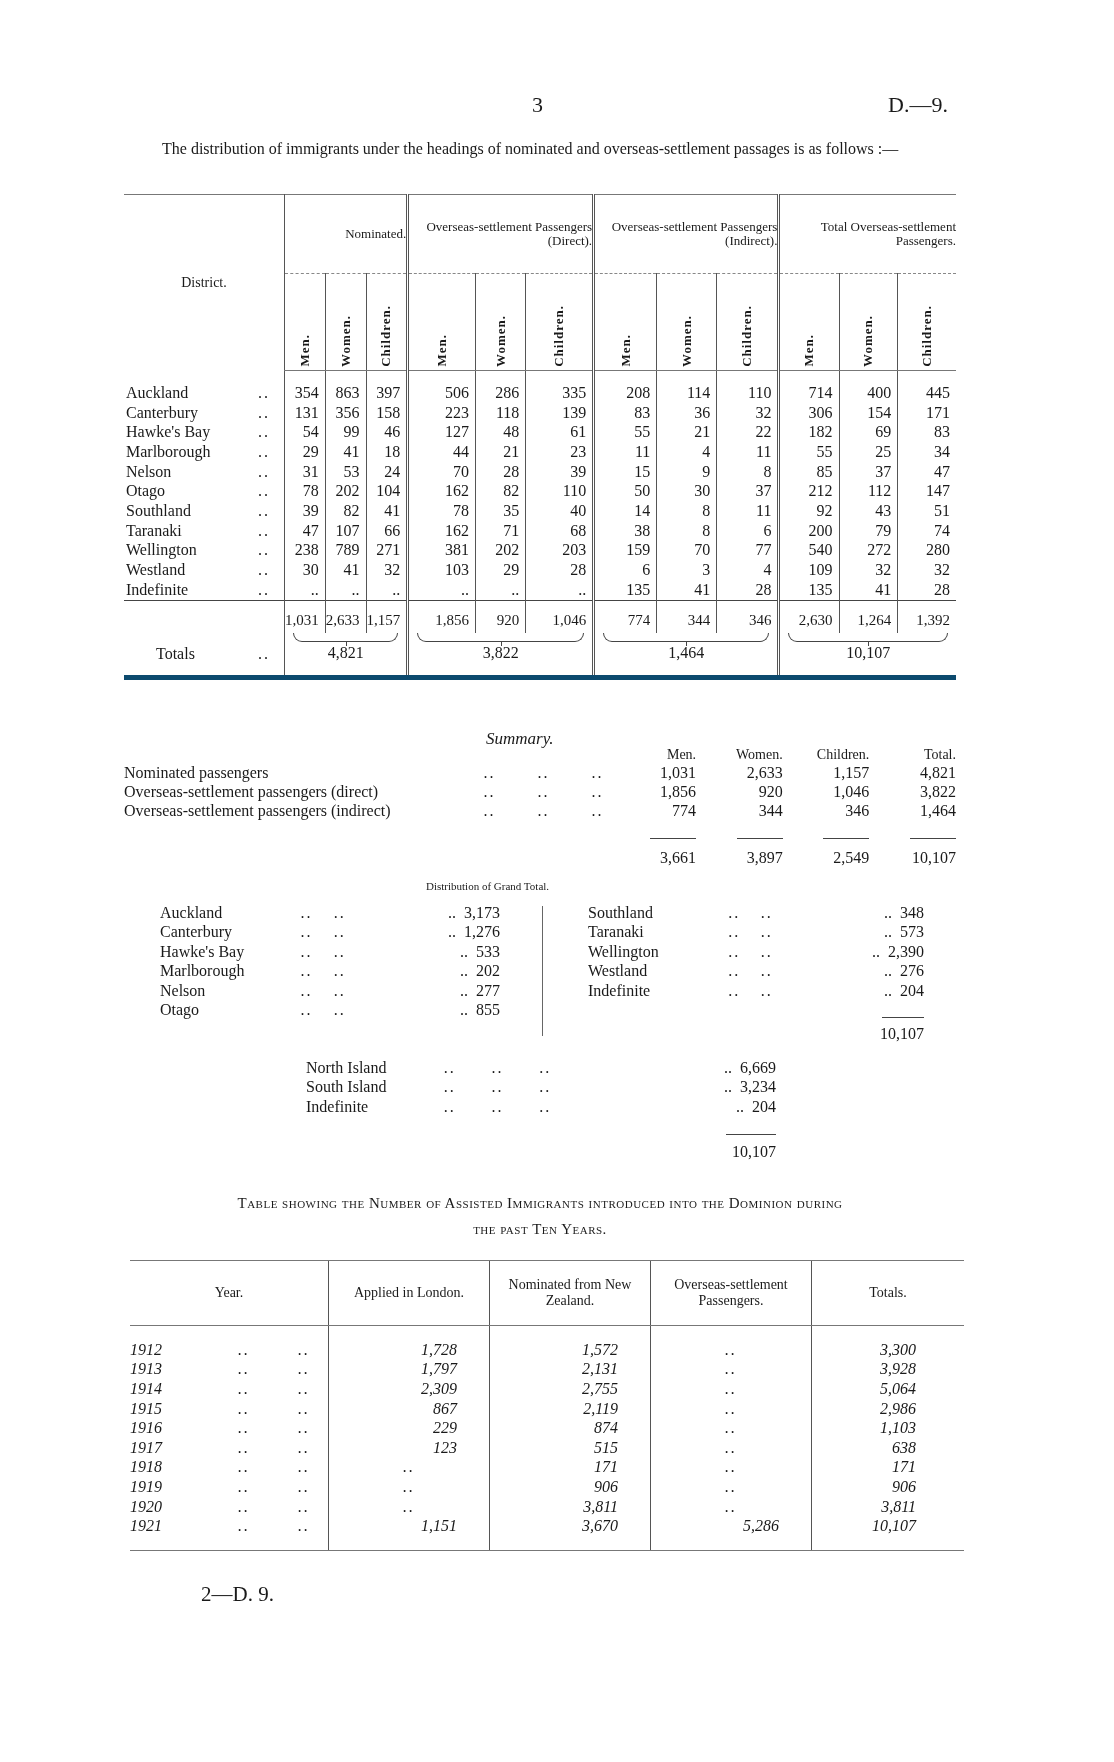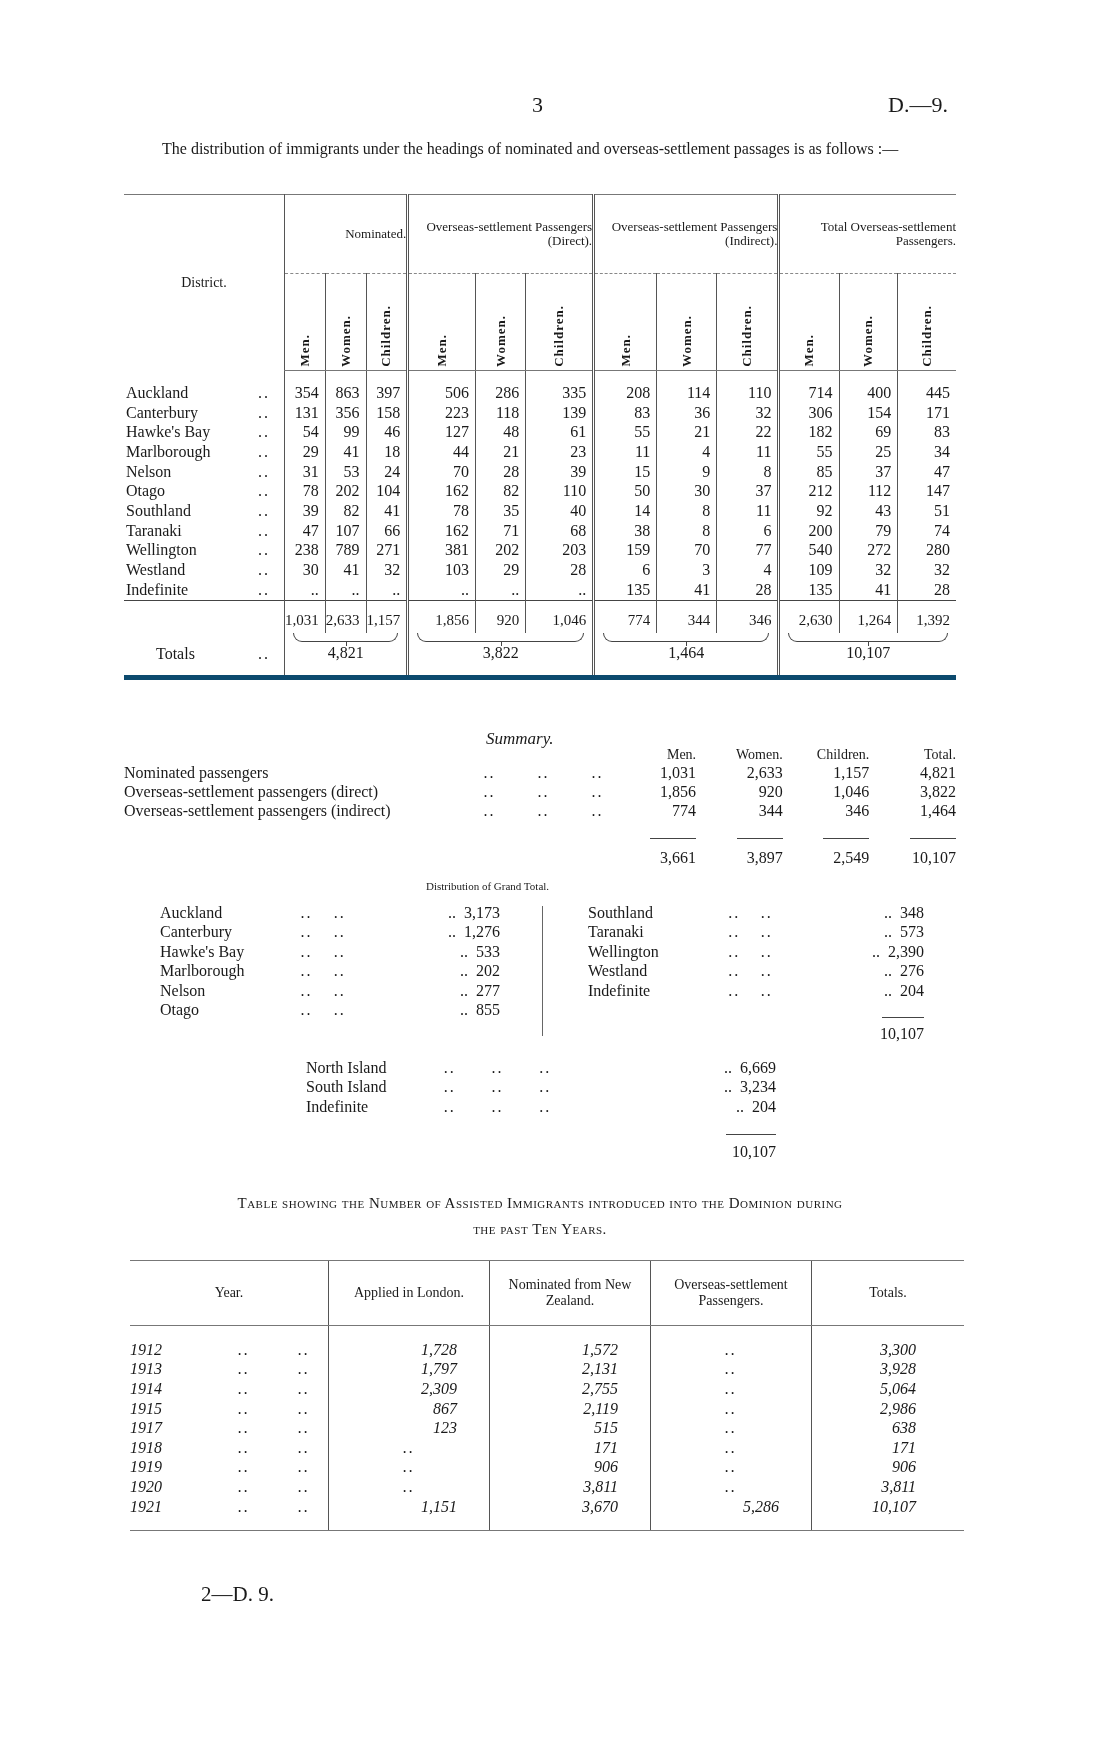--- a/index.html
+++ b/index.html
@@ -501,20 +501,27 @@
         <td class="vl num" style="padding-right:48px">5,064</td>
       </tr>
       <tr class="">
         <td><span>1915</span><span class="dots" style="padding-right:18px">..&nbsp;&nbsp;&nbsp;&nbsp;&nbsp;&nbsp;&nbsp;&nbsp;..</span></td>
         <td class="vl num">867</td>
         <td class="vl num">2,119</td>
         <td class="vl ctr">..</td>
         <td class="vl num" style="padding-right:48px">2,986</td>
       </tr>
       <tr class="">
+        <td><span>1916</span><span class="dots" style="padding-right:18px">..&nbsp;&nbsp;&nbsp;&nbsp;&nbsp;&nbsp;&nbsp;&nbsp;..</span></td>
+        <td class="vl num">229</td>
+        <td class="vl num">874</td>
+        <td class="vl ctr">..</td>
+        <td class="vl num" style="padding-right:48px">1,103</td>
+      </tr>
+      <tr class="">
         <td><span>1917</span><span class="dots" style="padding-right:18px">..&nbsp;&nbsp;&nbsp;&nbsp;&nbsp;&nbsp;&nbsp;&nbsp;..</span></td>
         <td class="vl num">123</td>
         <td class="vl num">515</td>
         <td class="vl ctr">..</td>
         <td class="vl num" style="padding-right:48px">638</td>
       </tr>
       <tr class="">
         <td><span>1918</span><span class="dots" style="padding-right:18px">..&nbsp;&nbsp;&nbsp;&nbsp;&nbsp;&nbsp;&nbsp;&nbsp;..</span></td>
         <td class="vl ctr">..</td>
         <td class="vl num">171</td>

